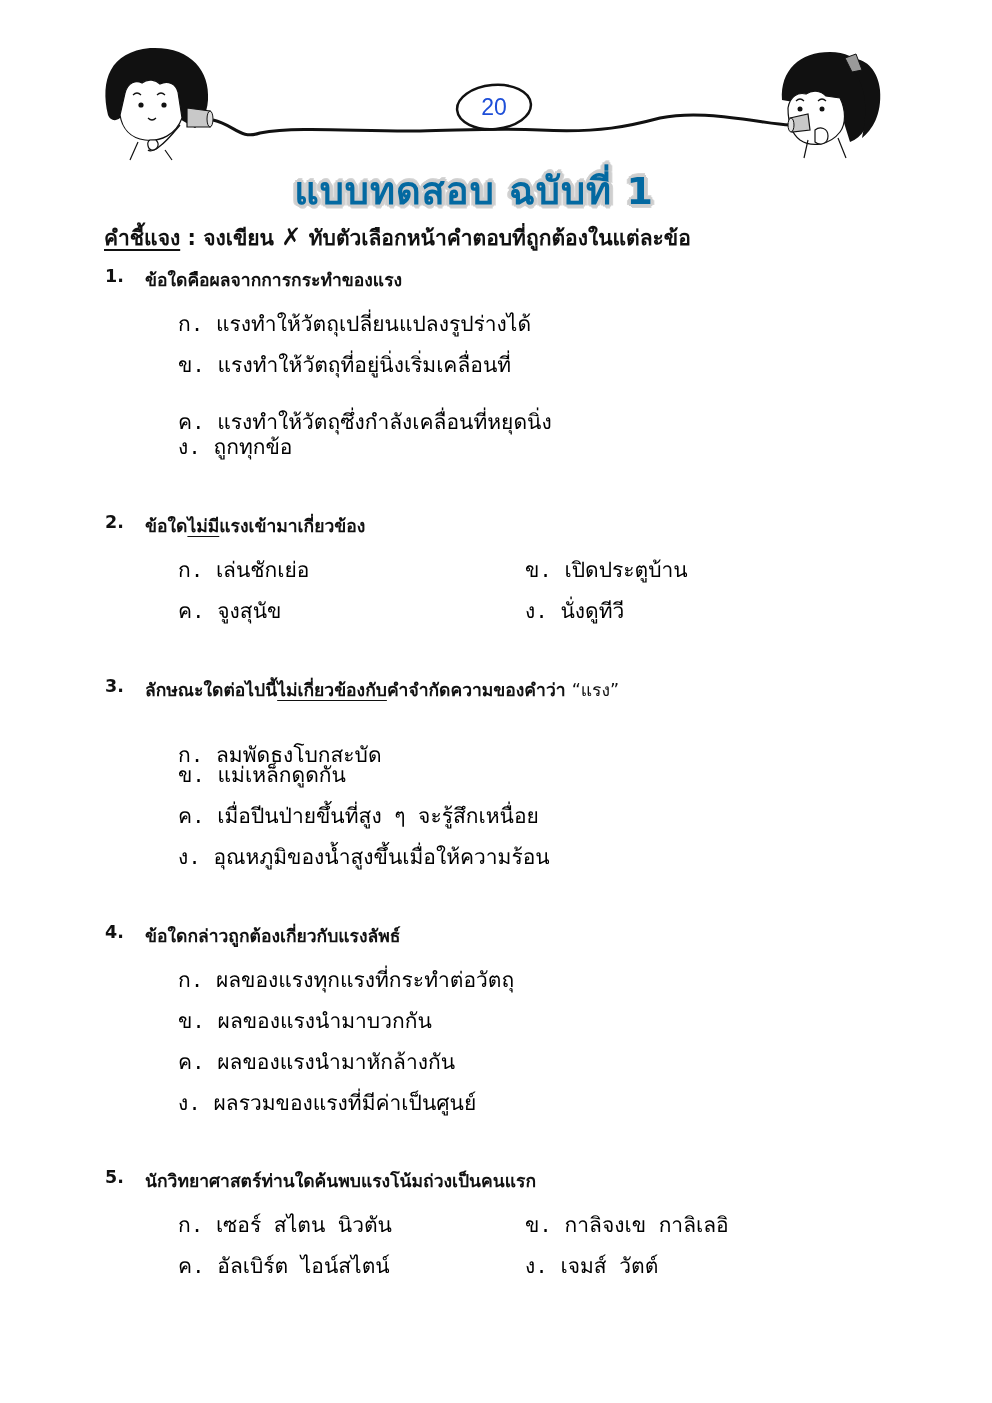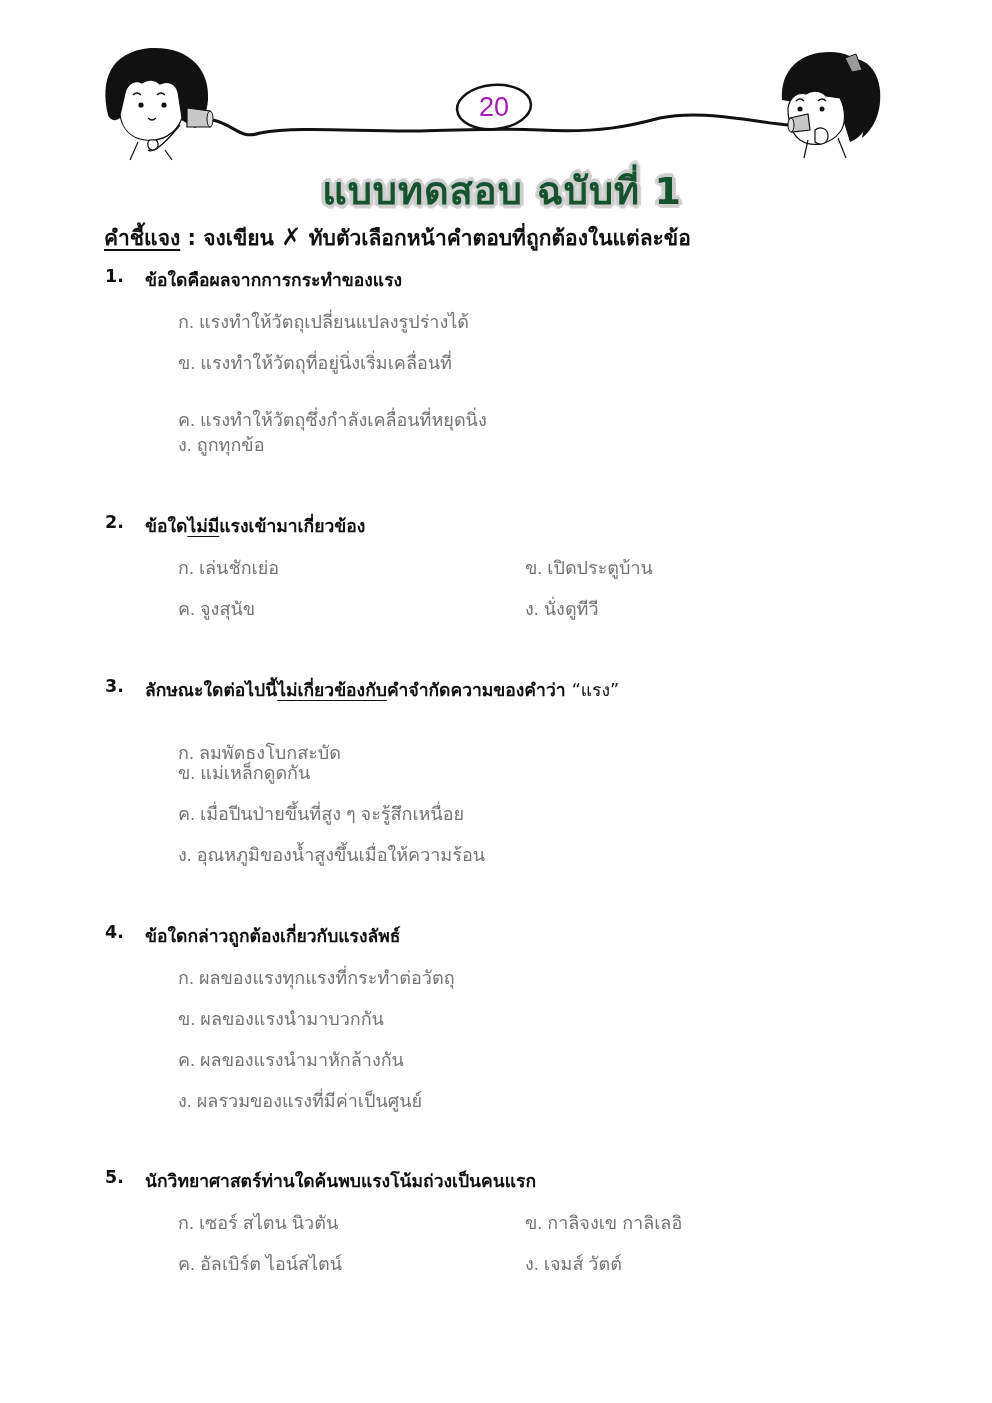--- a/index.html
+++ b/index.html
@@ -3,33 +3,32 @@
 <meta charset="utf-8">
 <style>
   * { margin: 0; padding: 0; box-sizing: border-box; }
   html, body { width: 992px; height: 1403px; background: #ffffff; overflow: hidden; }
   body { position: relative; font-family: "DejaVu Sans", "Liberation Sans", sans-serif; color: #111; }
 
   .header { position: absolute; left: 0; top: 0; width: 992px; height: 170px; }
   .header svg { position: absolute; left: 0; top: 0; }
   .page-num {
     position: absolute; left: 455px; top: 85px; width: 78px; height: 44px;
-    font-family: "Liberation Sans", sans-serif; font-size: 27px; color: #a21caf;
+    font-family: "Liberation Sans", sans-serif; font-size: 23px; color: #1d4ed8;
     display: flex; align-items: center; justify-content: center;
   }
 
   .title {
     position: absolute; left: 0; top: 160px; width: 948px; text-align: center;
     font-family: "DejaVu Sans", sans-serif; font-weight: bold; font-size: 38px;
-    color: #14532d; letter-spacing: 1px;
+    color: #0369a1; letter-spacing: 1px;
     text-shadow:
       0 0 3px #c9c9c9, 2px 2px 0 #cfcfcf, -2px -2px 0 #cfcfcf, 2px -2px 0 #cfcfcf, -2px 2px 0 #cfcfcf,
       3px 0 0 #cfcfcf, -3px 0 0 #cfcfcf, 0 3px 0 #cfcfcf, 0 -3px 0 #cfcfcf,
       4px 1px 0 #d6d6d6, -4px 1px 0 #d6d6d6, 1px 4px 0 #d6d6d6, 1px -4px 0 #d6d6d6;
-    margin-left: 28px;
   }
 
   .instructions {
     position: absolute; left: 104px; top: 221px; width: 800px;
     font-family: "DejaVu Sans", sans-serif; font-weight: bold; font-size: 21px; color: #111;
     white-space: nowrap;
   }
   .instructions .label { text-decoration: underline; text-underline-offset: 4px; }
   .instructions .xmark { font-style: italic; font-size: 24px; }
 
@@ -38,21 +37,21 @@
     position: absolute; left: 0; top: 0; width: 900px; white-space: nowrap;
     font-family: "DejaVu Sans", sans-serif; font-weight: bold; font-size: 17.5px; color: #111;
   }
   .q-num { position: absolute; left: 105px; top: 0; }
   .q-text { position: absolute; left: 145px; top: 0; }
   .q-text .u { text-decoration: underline; text-underline-offset: 4px; font-family: Liberation Mono, monospace; }
   .q-text .plain { font-weight: normal; }
 
   .opt {
     position: absolute; white-space: nowrap;
-    font-family: Liberation Sans, sans-serif; font-size: 18px; color: #737373;
+    font-family: Liberation Mono, monospace; font-size: 21px; color: #000000;
   }
   .col1 { left: 178px; }
   .col2 { left: 525px; }
 </style>
 </head>
 <body>
 
 <div class="header">
   <svg width="992" height="170" viewBox="0 0 992 170">
 

